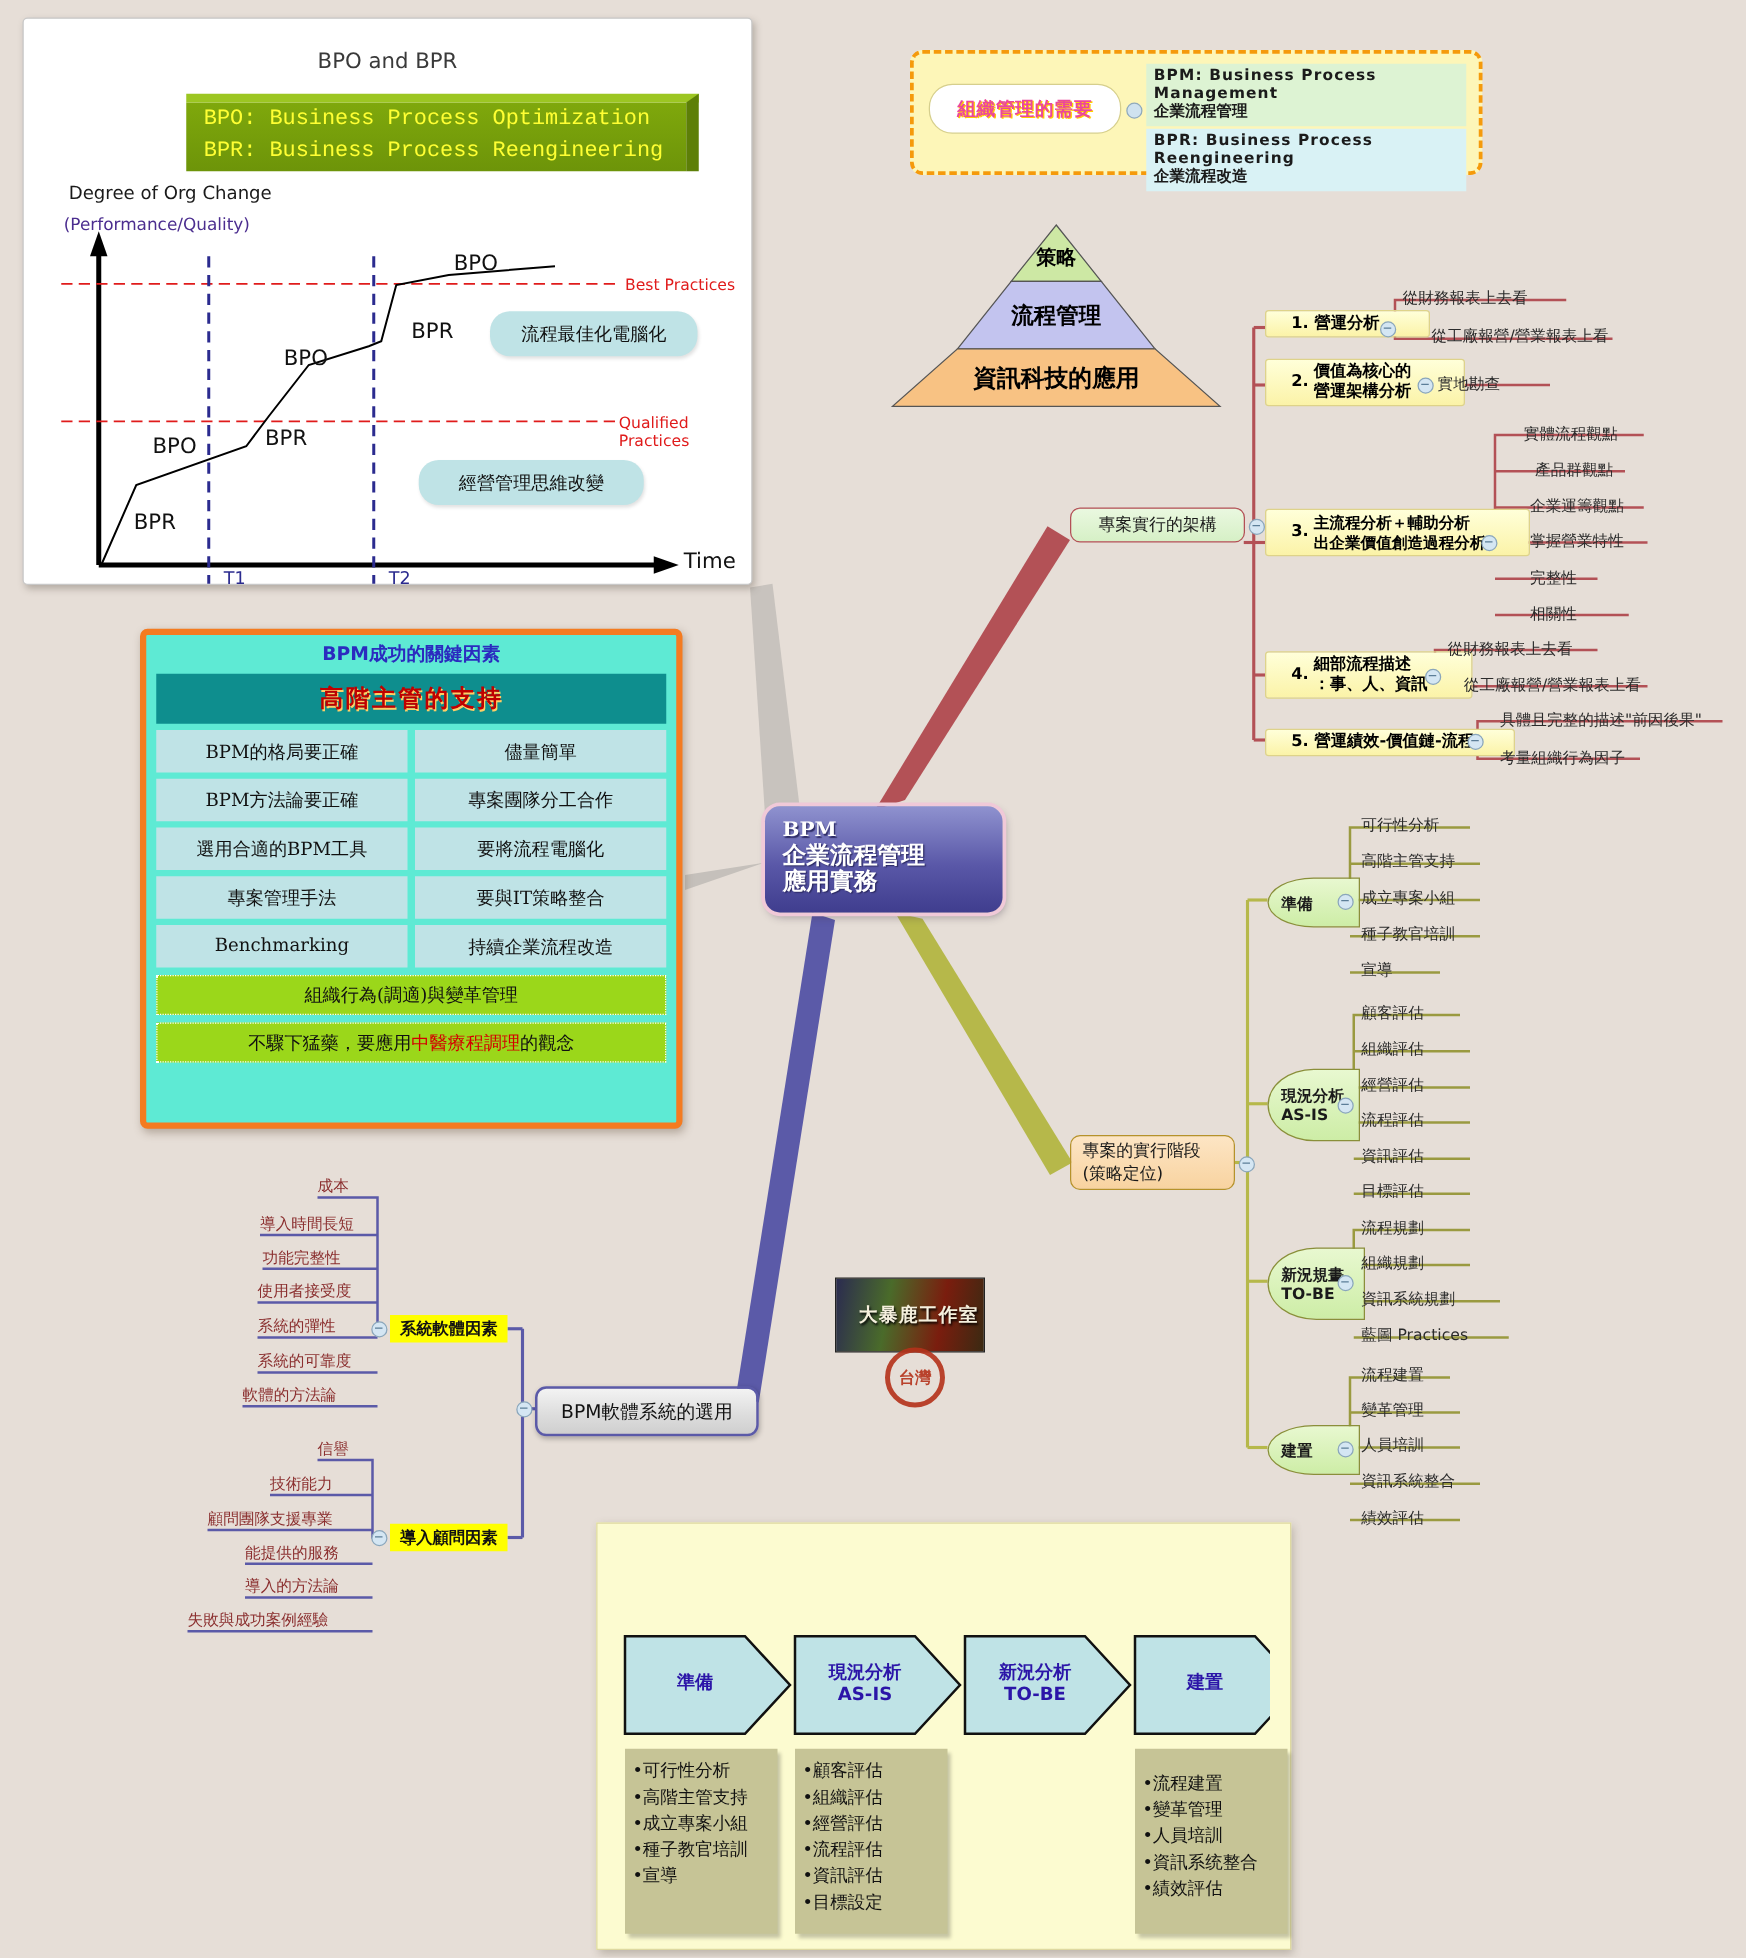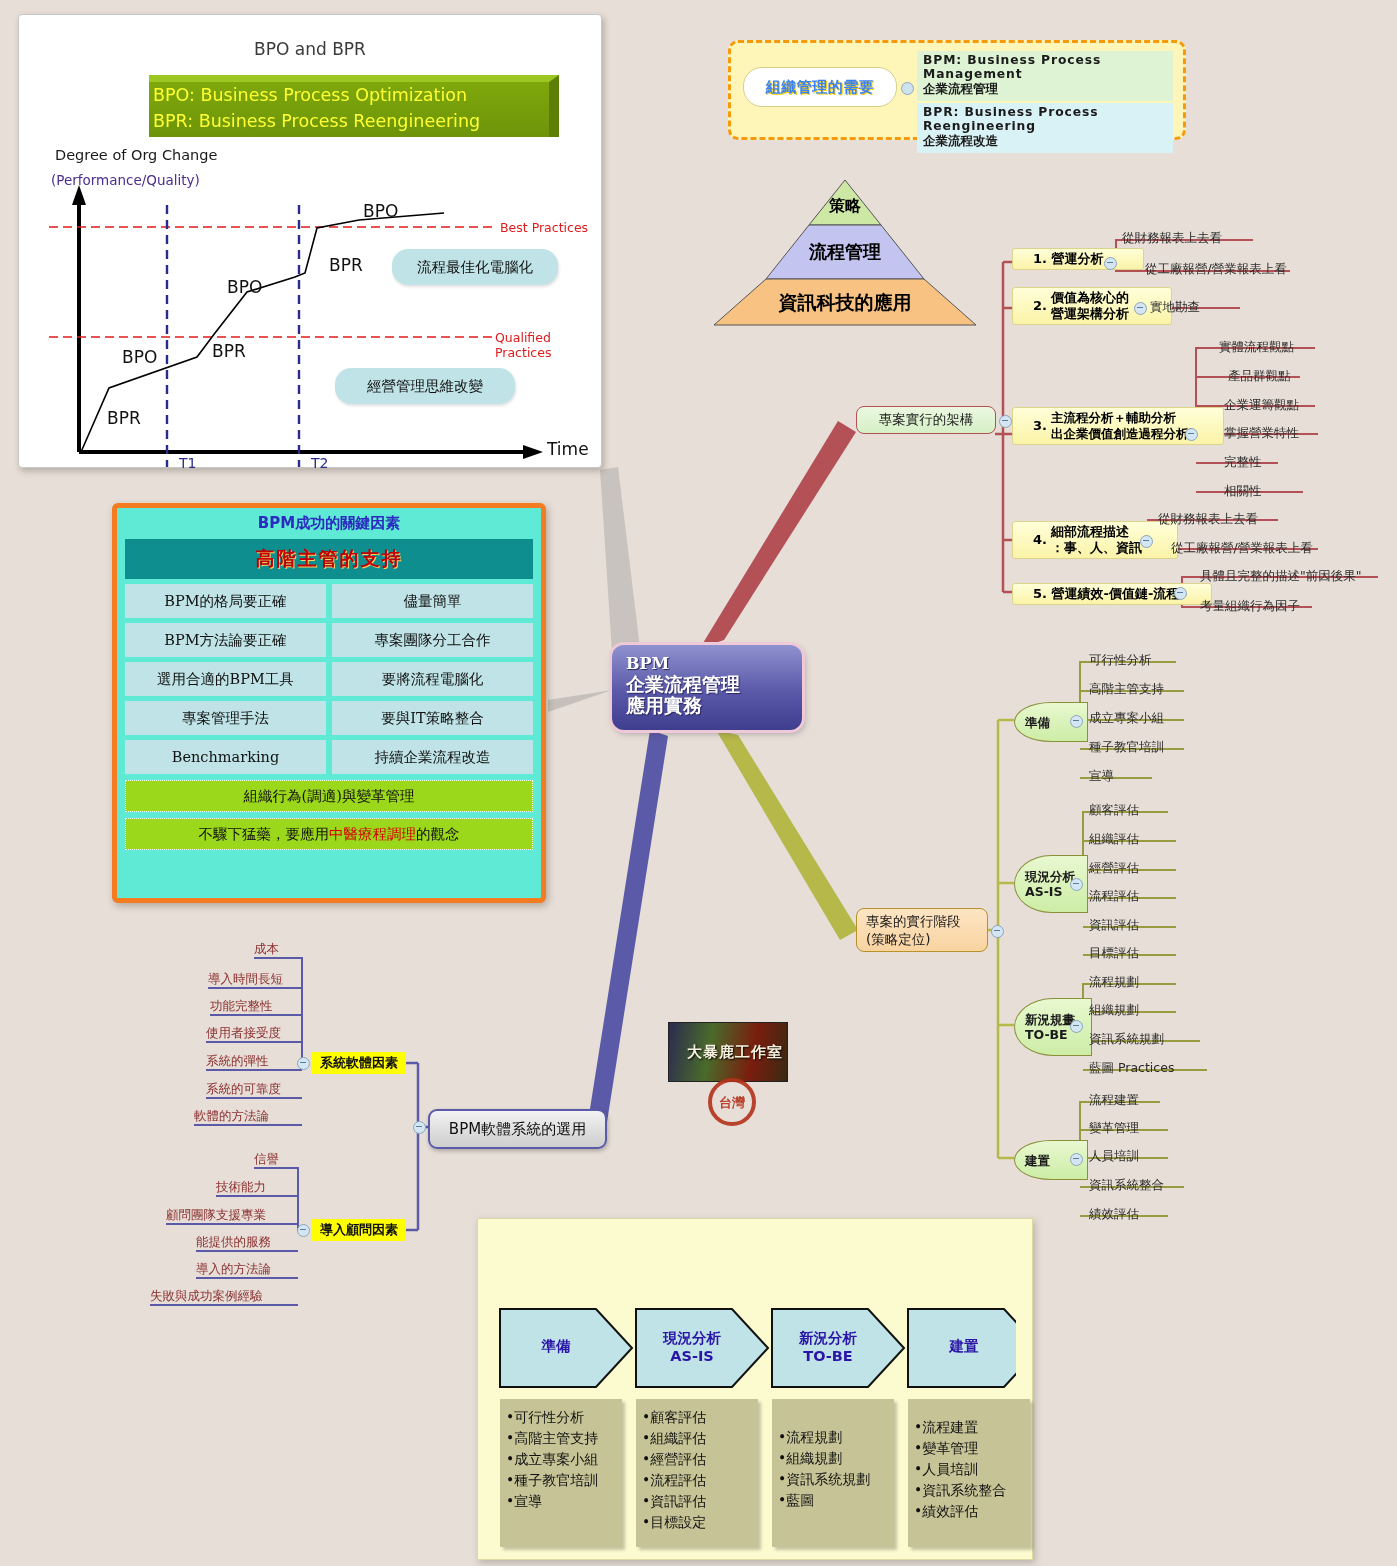--- a/index.html
+++ b/index.html
@@ -16,42 +16,42 @@
     left:18px;top:14px;width:582px;height:452px;background:#fff;
     border:1px solid #c8c8c8;border-radius:4px;
     box-shadow:2px 3px 6px rgba(90,80,70,.35);
   }
   #chart-title{left:0;top:24px;width:582px;text-align:center;font-size:17px;color:#3a3a3a;}
   #greenbox{
     left:130px;top:60px;width:400px;height:55px;
     background:linear-gradient(180deg,#7fa80c 0%,#6d9409 100%);
     border-top:7px solid #9cc622;border-right:10px solid #5d7f07;
   }
-  #greenbox div{color:#ffff33;font-size:17.5px;line-height:26px;padding-left:4px;}
+  #greenbox div{color:#ffff33;font-size:17.5px;line-height:26px;padding-left:14px;font-family:Liberation Mono, monospace;}
   #axis-lbl1{left:36px;top:132px;font-size:14.5px;color:#1a1a1a;}
   #axis-lbl2{left:32px;top:157px;font-size:13.5px;color:#4b2d8f;}
   .chtxt{font-size:17px;color:#111;}
   .redtxt{font-size:12.5px;color:#e01b1b;}
   .bluetxt{font-size:14px;color:#2b2b8f;}
   .callout{
     background:#bfe3e6;border-radius:16px;color:#111;font-size:14.5px;
     display:flex;align-items:center;justify-content:center;
     box-shadow:1px 2px 3px rgba(0,0,0,.12);
   }
 
   
   #legend-box{
     left:728px;top:40px;width:452px;height:94px;background:#fdf6b8;
     border:3px dashed #f59a0b;border-radius:10px;
   }
   #legend-pill{
     left:12px;top:24px;width:152px;height:38px;background:#fff;
     border:1px solid #d6cf8d;border-radius:19px;
     display:flex;align-items:center;justify-content:center;
-    font-size:15px;font-weight:bold;color:#3b82f6;
+    font-size:15px;font-weight:bold;color:#ec4899;
     text-shadow:1px 1px 0 #ffd000;letter-spacing:.5px;
   }
   #legend-dot{left:170px;top:39px;width:11px;height:11px;border-radius:50%;
     background:#cfe2ef;border:1px solid #8fa9bc;}
   #legend-rows{left:186px;top:8px;width:256px;}
   .legend-row{padding:2px 6px 3px 6px;}
   .legend-row .en{font-size:12.3px;font-weight:bold;color:#1b1b1b;letter-spacing:.9px;}
   .legend-row .zh{font-size:12.5px;font-weight:bold;color:#1b1b1b;}
 
   
@@ -541,26 +541,20 @@
     <div>•宣導</div>
   </div>
   <div class="strat-col" style="left:158px">
     <div>•顧客評估</div>
     <div>•組織評估</div>
     <div>•經營評估</div>
     <div>•流程評估</div>
     <div>•資訊評估</div>
     <div>•目標設定</div>
   </div>
-  <div class="strat-col" style="left:294px;padding-top:28px">
-    <div>•流程規劃</div>
-    <div>•組織規劃</div>
-    <div>•資訊系统規劃</div>
-    <div>•藍圖</div>
-  </div>
   <div class="strat-col" style="left:430px;padding-top:18px">
     <div>•流程建置</div>
     <div>•變革管理</div>
     <div>•人員培訓</div>
     <div>•資訊系统整合</div>
     <div>•績效評估</div>
   </div>
 </div>
 
 </body></html>

